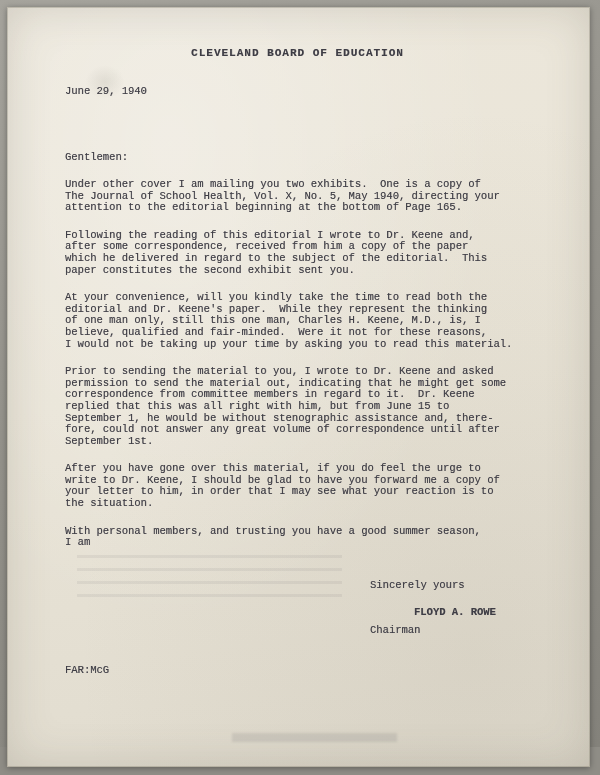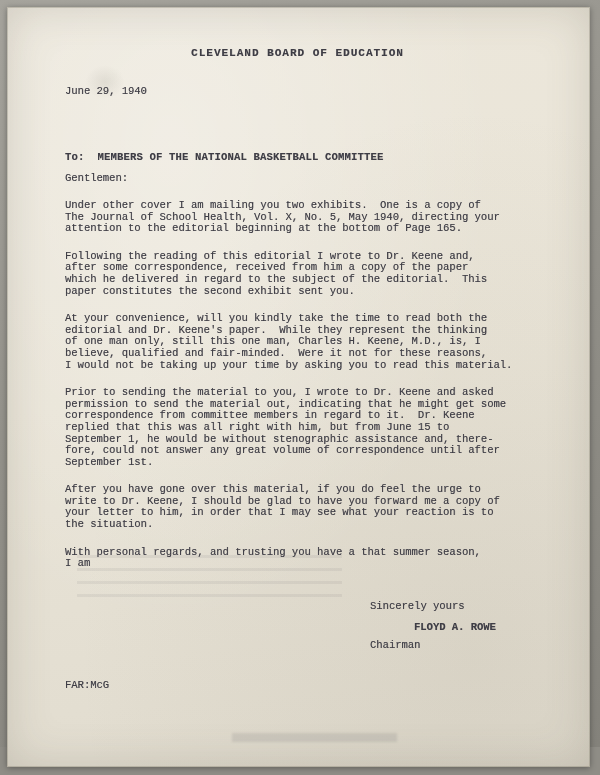--- a/index.html
+++ b/index.html
@@ -66,21 +66,21 @@
   .para {
     font-size: 10.5px;
     line-height: 11.6px;
     margin: 16px 0 12px 0;
     white-space: pre-wrap;
   }
   .closing {
     margin: 30px 0 0 305px;
     font-size: 10.5px;
   }
-  .closing .valediction { margin: 0 0 9px 0; white-space: pre-wrap; }
+  .closing .valediction { margin: 0 0 15px 0; white-space: pre-wrap; }
   .closing .signature   { font-weight: bold; margin: 0 0 6px 0; white-space: pre-wrap; padding-left: 44px; }
   .closing .sig-title   { margin: 0; white-space: pre-wrap; }
   .reference {
     font-size: 10.5px;
     margin: 28px 0 0 0;
     white-space: pre-wrap;
   }
   
   .ghost-smudge-signature {
     position: absolute;
@@ -124,21 +124,20 @@
 </head>
 <body>
 
 <div class="scan">
   <div class="paper">
 
     <div class="org-title">CLEVELAND BOARD OF EDUCATION</div>
 
     <div class="date-line">June 29, 1940</div>
 
-    <div class="recipient-line">To:  MEMBERS OF THE NATIONAL BASKETBALL COMMITTEE</div>
 
     <div class="salutation">Gentlemen:</div>
 
     <p class="para">Under other cover I am mailing you two exhibits.  One is a copy of
 The Journal of School Health, Vol. X, No. 5, May 1940, directing your
 attention to the editorial beginning at the bottom of Page 165.</p>
 
     <p class="para">Following the reading of this editorial I wrote to Dr. Keene and,
 after some correspondence, received from him a copy of the paper
 which he delivered in regard to the subject of the editorial.  This
@@ -156,21 +155,21 @@
 replied that this was all right with him, but from June 15 to
 September 1, he would be without stenographic assistance and, there-
 fore, could not answer any great volume of correspondence until after
 September 1st.</p>
 
     <p class="para">After you have gone over this material, if you do feel the urge to
 write to Dr. Keene, I should be glad to have you forward me a copy of
 your letter to him, in order that I may see what your reaction is to
 the situation.</p>
 
-    <p class="para">With personal regards, and trusting you have a that summer season,
+    <p class="para">With personal members, and trusting you have a good summer season,
 I am</p>
 
     <div class="closing">
       <div class="valediction">Sincerely yours</div>
       <div class="signature">FLOYD A. ROWE</div>
       <div class="sig-title">Chairman</div>
     </div>
 
     <div class="reference">FAR:McG</div>
 

